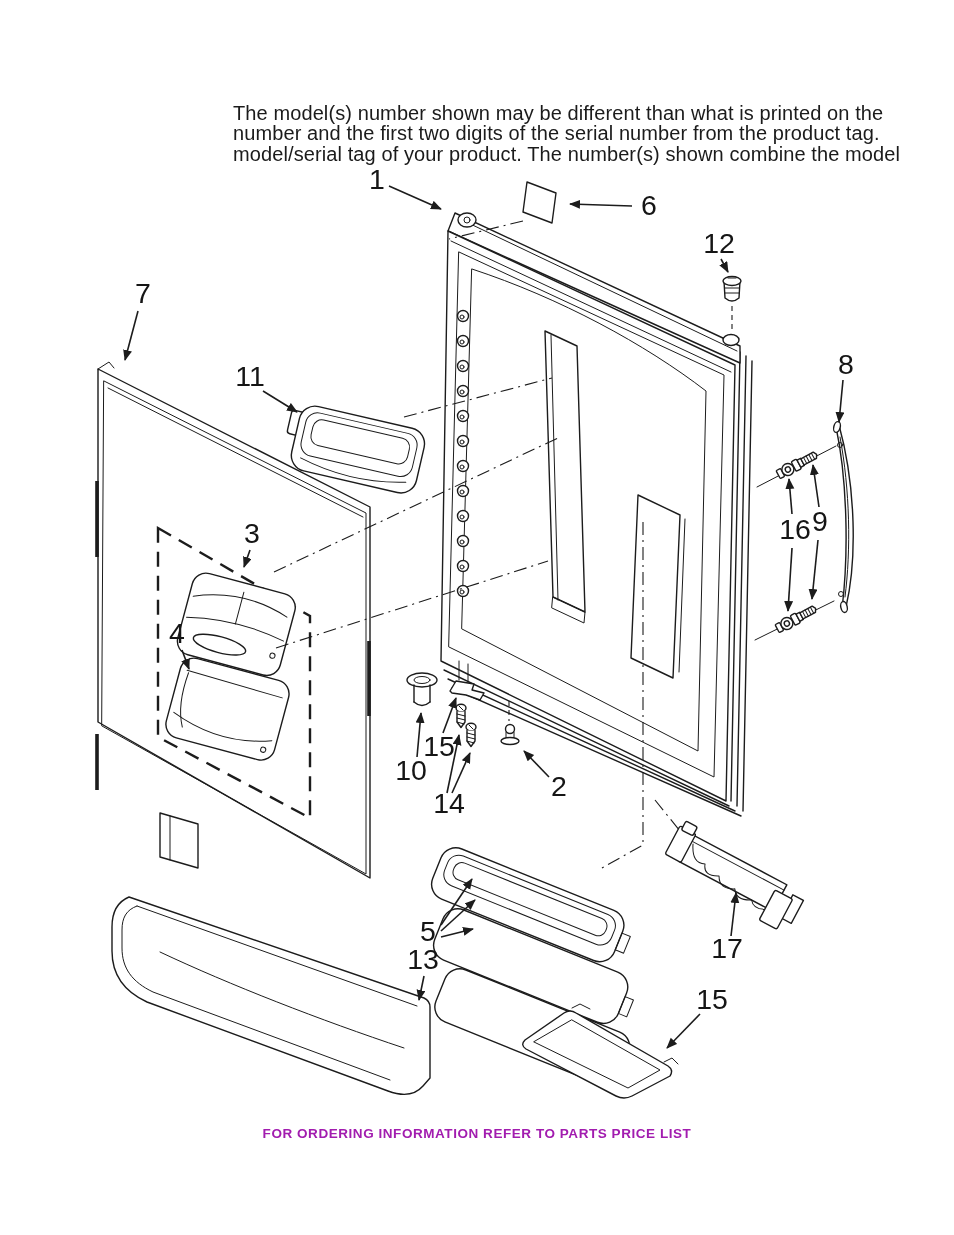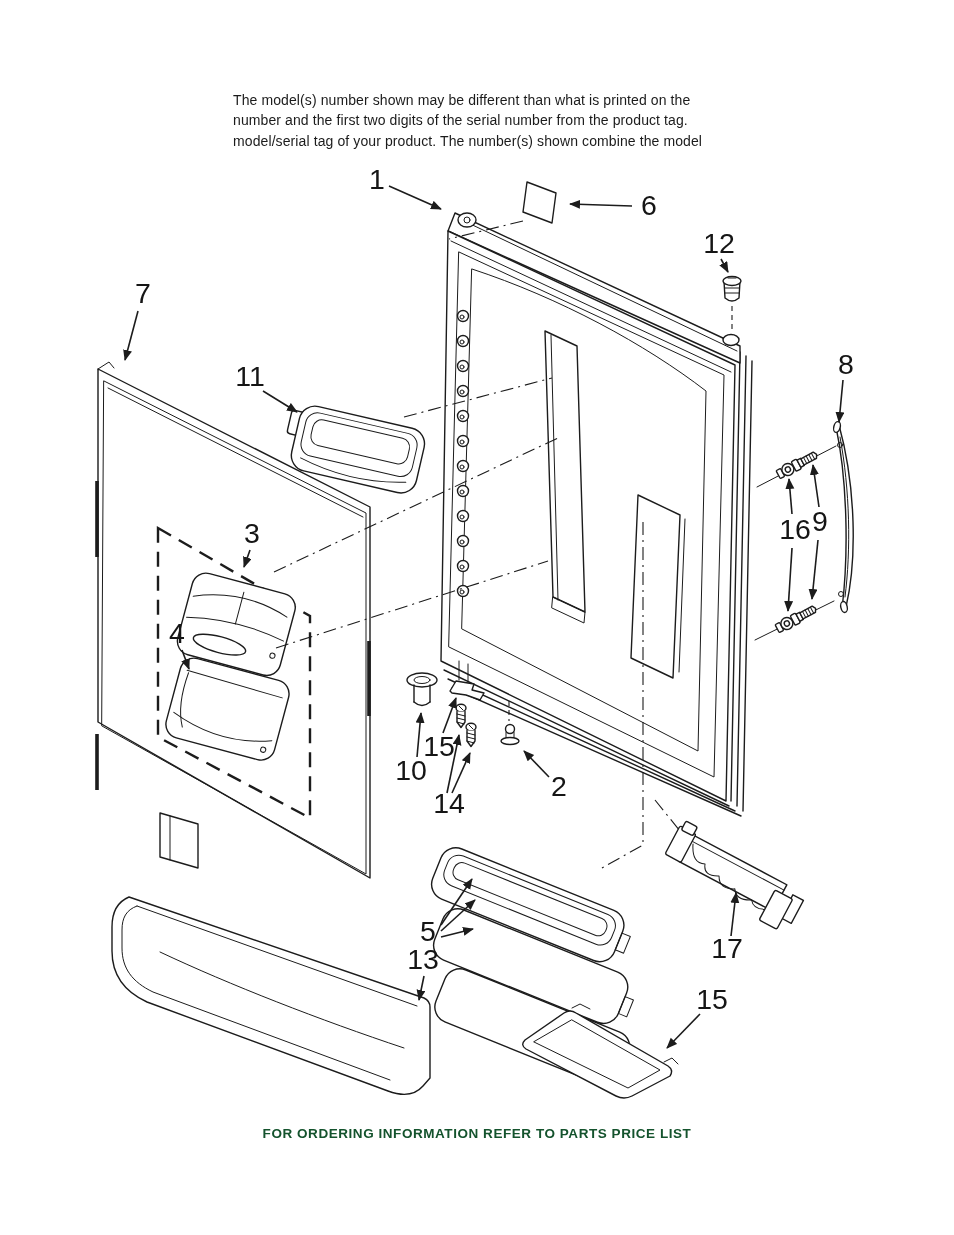--- a/index.html
+++ b/index.html
@@ -1,21 +1,21 @@
 <!DOCTYPE html>
 <html><head>
 <meta charset="utf-8">
 <style>
   html,body{margin:0;padding:0;background:#ffffff;}
   #page{position:relative;width:954px;height:1235px;background:#ffffff;overflow:hidden;
         font-family:"Liberation Sans",sans-serif;color:#1b1b1b;}
-  .disclaimer{position:absolute;left:233px;top:90px;font-size:14px;line-height:20.4px;
+  .disclaimer{position:absolute;left:233px;top:103px;font-size:20px;line-height:20.4px;
               letter-spacing:.1px;color:#1b1b1b;}
   .footer{position:absolute;left:0;top:1126px;width:954px;text-align:center;
-          font-size:13.5px;font-weight:bold;letter-spacing:.55px;color:#14532d;}
+          font-size:13.5px;font-weight:bold;letter-spacing:.55px;color:#a21caf;}
   svg{position:absolute;left:0;top:0;}
   .s{stroke:#1c1c1c;fill:none;stroke-width:1.4;stroke-linecap:round;stroke-linejoin:round;}
   .sf{stroke:#1c1c1c;fill:#ffffff;stroke-width:1.4;stroke-linecap:round;stroke-linejoin:round;}
   .t{stroke:#1c1c1c;fill:none;stroke-width:1;stroke-linecap:round;stroke-linejoin:round;}
   .thick{stroke:#1c1c1c;stroke-width:3.6;fill:none;}
   .dash{stroke:#1c1c1c;fill:none;stroke-width:2.4;stroke-dasharray:15 9;}
   .dd{stroke:#1c1c1c;fill:none;stroke-width:1.1;stroke-dasharray:13 5 2 5;}
   .sd{stroke:#1c1c1c;fill:none;stroke-width:1.1;stroke-dasharray:5 4;}
   .lead{stroke:#1c1c1c;fill:none;stroke-width:1.6;}
   .num{font-family:"Liberation Sans",sans-serif;font-size:28.5px;fill:#151515;text-anchor:middle;}

